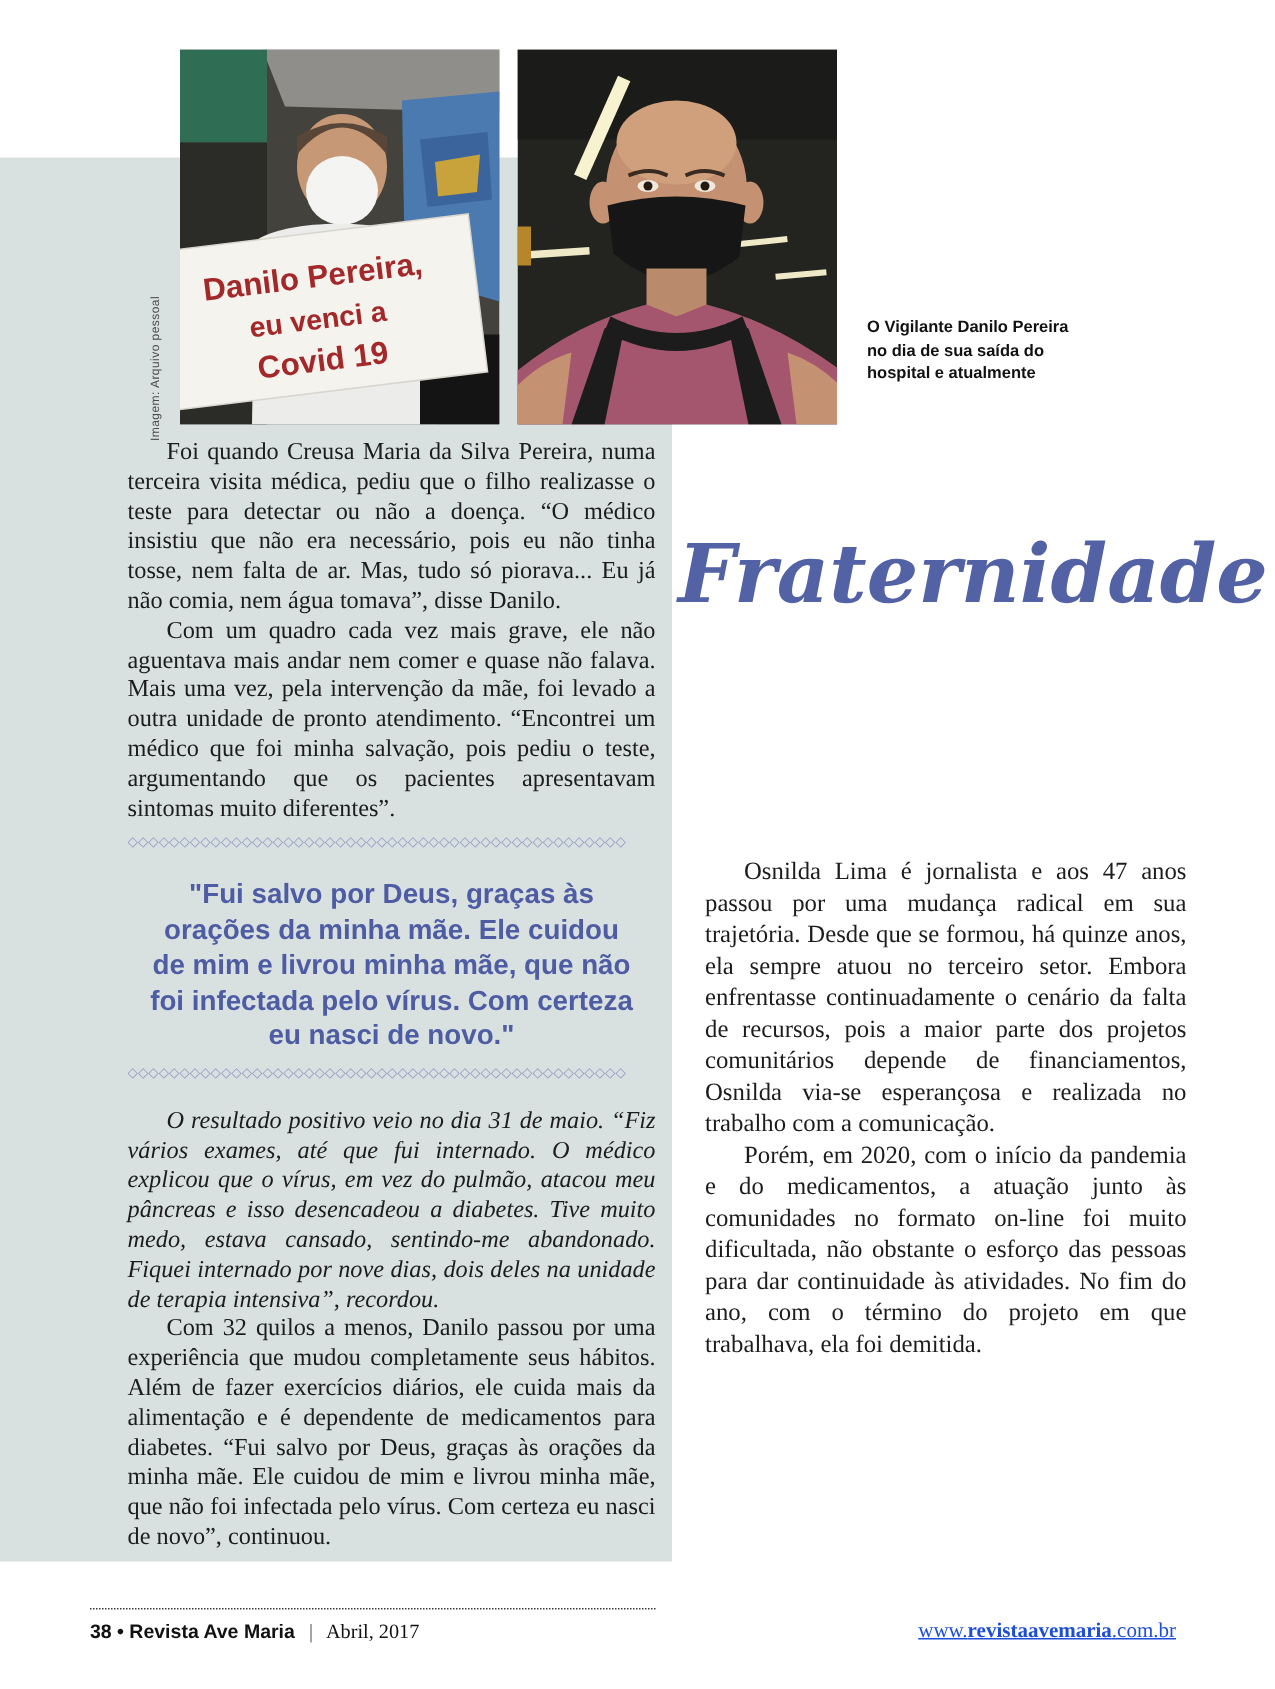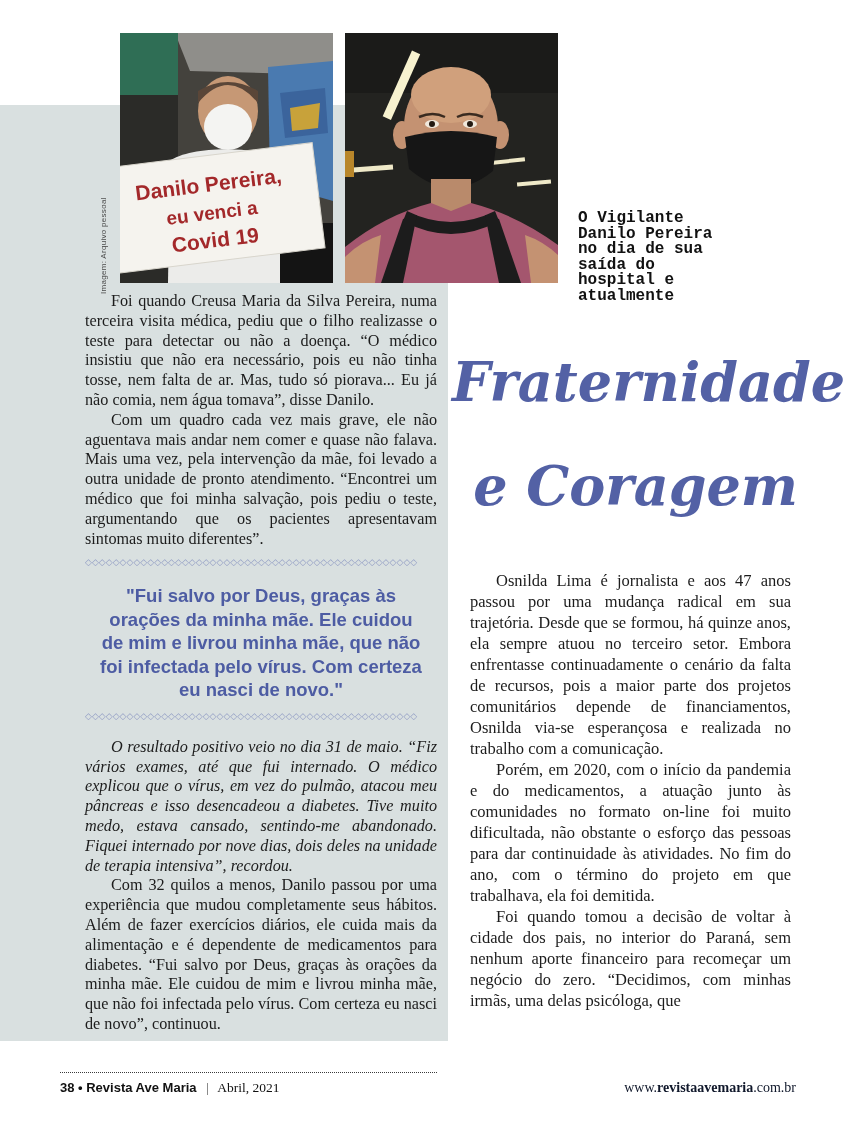--- a/index.html
+++ b/index.html
@@ -22,64 +22,65 @@
   .photo1{left:120px;}
   .photo2{left:345px;}
   .credit{
     position:absolute;left:99px;top:192px;height:102px;
     writing-mode:vertical-rl;transform:rotate(180deg);
     font-family:"Liberation Sans",sans-serif;font-size:8px;color:#4a4a4a;letter-spacing:.3px;
     white-space:nowrap;
   }
   .caption{
     position:absolute;left:578px;top:211px;width:140px;
-    font-family:Liberation Mono, monospace;font-weight:bold;
-    font-size:16px;line-height:15.5px;color:#111;
+    font-family:Liberation Sans, sans-serif;font-weight:bold;
+    font-size:11px;line-height:15.5px;color:#111;
   }
   .left-col{position:absolute;left:85px;top:292px;width:352px;}
   .left-col p{
     font-size:16.2px;line-height:19.8px;text-align:justify;text-indent:26px;
   }
   .divider{
     width:100%;overflow:hidden;white-space:nowrap;
     color:var(--divider_blue);font-family:"DejaVu Sans",sans-serif;
     font-size:9px;letter-spacing:0;line-height:12px;
   }
   .divider.top{margin-top:7px;}
   .divider.bottom{margin-top:8px;}
   .pull-quote{
     width:330px;margin:16px auto 0 auto;text-align:center;
     font-family:"Liberation Sans",sans-serif;font-weight:bold;
     font-size:18.5px;line-height:23.5px;color:var(--quote_blue);
   }
   .after-quote{margin-top:16px;font-style:italic;}
   .title{
-    position:absolute;left:452px;top:336px;width:346px;text-align:right;
+    position:absolute;left:452px;top:336px;width:346px;text-align:left;
     color:var(--accent_blue);
     font-family:"DejaVu Serif",cursive;font-style:italic;font-weight:bold;
   }
   .title .t1{font-size:54px;line-height:92px;}
   .title .t2{font-size:54px;line-height:92px;margin-top:12px;}
   .right-col{position:absolute;left:470px;top:570px;width:321px;}
   .right-col p{
     font-size:16.5px;line-height:21px;text-align:justify;text-indent:26px;
   }
   .footer-rule{
     position:absolute;left:60px;top:1072px;width:377px;
     border-top:1.5px dotted #3a3a3a;
   }
   .footer-left{
     position:absolute;left:60px;top:1080px;font-size:13.5px;color:#111;
     font-family:"Liberation Serif",serif;
   }
   .footer-left .mag{font-family:"Liberation Sans",sans-serif;font-weight:bold;font-size:13px;}
   .footer-left .sep{color:#555;margin:0 6px;}
   .footer-right{
-    position:absolute;right:54px;top:1080px;font-size:14px;color:#0f172a;
+    position:absolute;right:66px;top:1080px;font-size:14px;color:#1d4ed8;
     font-family:"Liberation Serif",serif;
+    text-decoration:underline;
   }
   .footer-right .bold{font-weight:bold;}
   svg text{font-family:"Liberation Sans",sans-serif;}
 </style>
 </head>
 <body>
 
 <div class="page">
 
   <div class="panel"></div>
@@ -138,42 +139,40 @@
     <path d="M0,250 L0,224 Q16,208 36,202 L30,250 Z" fill="#c49272"></path>
     <path d="M213,250 L213,222 Q198,208 180,202 L186,250 Z" fill="#c49272"></path>
   </svg>
 
   <div class="credit">Imagem: Arquivo pessoal</div>
 
   <div class="caption">O Vigilante Danilo Pereira no dia de sua saída do hospital e atualmente</div>
 
   <div class="title">
     <div class="t1">Fraternidade</div>
-    <div class="t2">e Coragem</div>
   </div>
 
   <div class="left-col">
     <p>Foi quando Creusa Maria da Silva Pereira, numa terceira visita médica, pediu que o filho realizasse o teste para detectar ou não a doença. “O médico insistiu que não era necessário, pois eu não tinha tosse, nem falta de ar. Mas, tudo só piorava... Eu já não comia, nem água tomava”, disse Danilo.</p>
     <p>Com um quadro cada vez mais grave, ele não aguentava mais andar nem comer e quase não falava. Mais uma vez, pela intervenção da mãe, foi levado a outra unidade de pronto atendimento. “Encontrei um médico que foi minha salvação, pois pediu o teste, argumentando que os pacientes apresentavam sintomas muito diferentes”.</p>
     <div class="divider top">◇◇◇◇◇◇◇◇◇◇◇◇◇◇◇◇◇◇◇◇◇◇◇◇◇◇◇◇◇◇◇◇◇◇◇◇◇◇◇◇◇◇◇◇◇◇◇◇</div>
     <div class="pull-quote">"Fui salvo por Deus, graças às orações da minha mãe. Ele cuidou de mim e livrou minha mãe, que não foi infectada pelo vírus. Com certeza eu nasci de novo."</div>
     <div class="divider bottom">◇◇◇◇◇◇◇◇◇◇◇◇◇◇◇◇◇◇◇◇◇◇◇◇◇◇◇◇◇◇◇◇◇◇◇◇◇◇◇◇◇◇◇◇◇◇◇◇</div>
     <p class="after-quote">O resultado positivo veio no dia 31 de maio. “Fiz vários exames, até que fui internado. O médico explicou que o vírus, em vez do pulmão, atacou meu pâncreas e isso desencadeou a diabetes. Tive muito medo, estava cansado, sentindo-me abandonado. Fiquei internado por nove dias, dois deles na unidade de terapia intensiva”, recordou.</p>
     <p>Com 32 quilos a menos, Danilo passou por uma experiência que mudou completamente seus hábitos. Além de fazer exercícios diários, ele cuida mais da alimentação e é dependente de medicamentos para diabetes. “Fui salvo por Deus, graças às orações da minha mãe. Ele cuidou de mim e livrou minha mãe, que não foi infectada pelo vírus. Com certeza eu nasci de novo”, continuou.</p>
   </div>
 
   <div class="right-col">
     <p>Osnilda Lima é jornalista e aos 47 anos passou por uma mudança radical em sua trajetória. Desde que se formou, há quinze anos, ela sempre atuou no terceiro setor. Embora enfrentasse continuadamente o cenário da falta de recursos, pois a maior parte dos projetos comunitários depende de financiamentos, Osnilda via-se esperançosa e realizada no trabalho com a comunicação.</p>
     <p>Porém, em 2020, com o início da pandemia e do medicamentos, a atuação junto às comunidades no formato on-line foi muito dificultada, não obstante o esforço das pessoas para dar continuidade às atividades. No fim do ano, com o término do projeto em que trabalhava, ela foi demitida.</p>
-    <p>Foi quando tomou a decisão de voltar à cidade dos pais, no interior do Paraná, sem nenhum aporte financeiro para recomeçar um negócio do zero. “Decidimos, com minhas irmãs, uma delas psicóloga, que</p>
   </div>
 
   <div class="footer-rule"></div>
   <div class="footer-left">
     <span class="mag">38 • Revista Ave Maria</span>
     <span class="sep">|</span>
-    <span>Abril, 2021</span>
+    <span>Abril, 2017</span>
   </div>
   <div class="footer-right">
     <span>www.</span><span class="bold">revistaavemaria</span><span>.com.br</span>
   </div>
 
 </div>
 
 </body></html>

